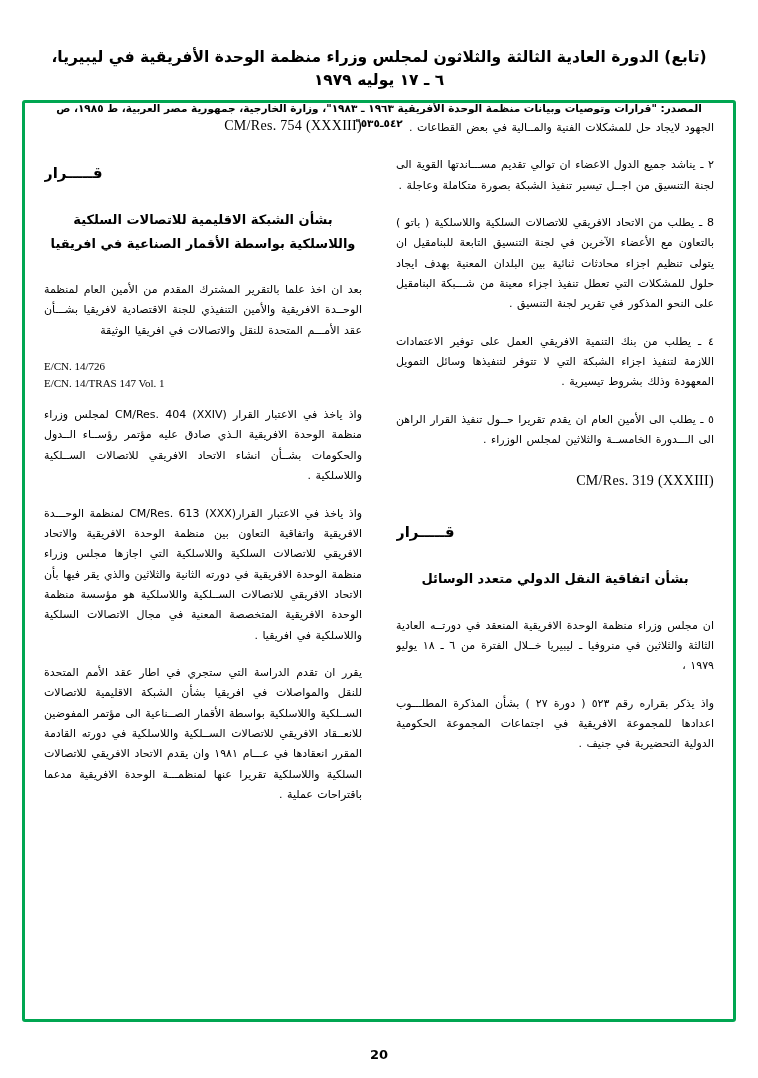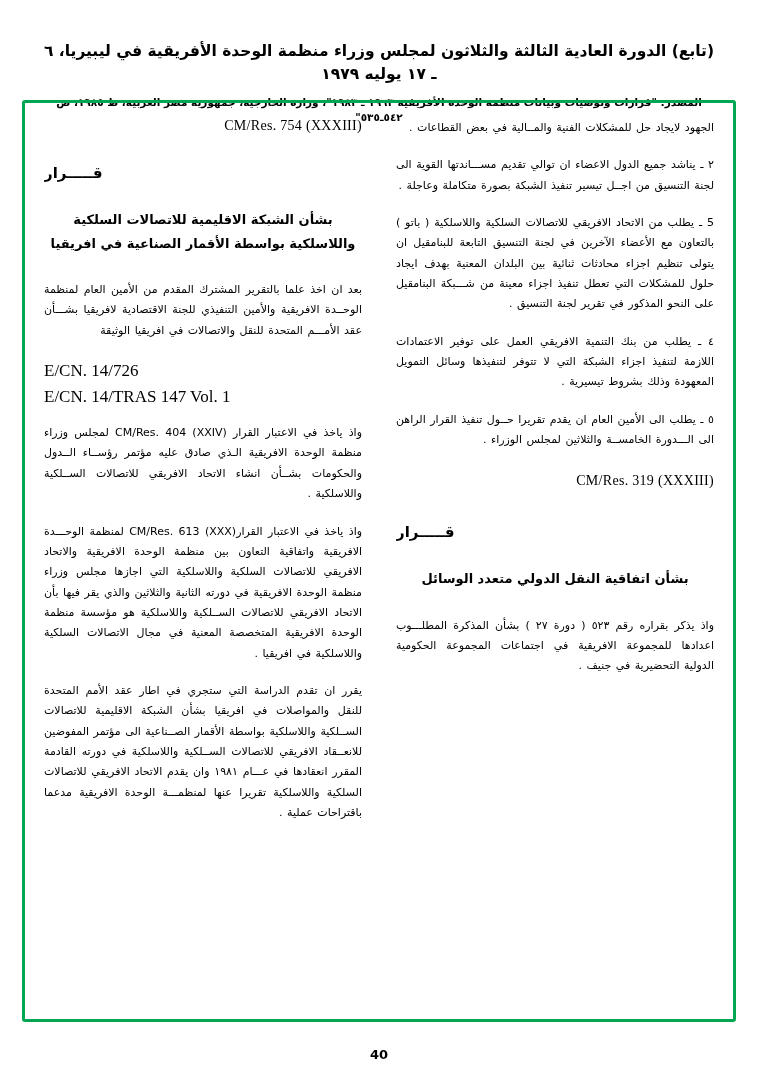--- a/index.html
+++ b/index.html
@@ -13,21 +13,21 @@
     font-family: "DejaVu Sans", sans-serif;
     color: #000000;
     position: relative;
     overflow: hidden;
   }
   .page {
     width: 758px;
     height: 1078px;
     position: relative;
     box-sizing: border-box;
-    padding: 10px;
+    padding: 16px;
   }
   .header-block {
     padding: 30px 30px 0 30px;
     text-align: center;
   }
   .doc-title {
     font-size: 15.5px;
     font-weight: bold;
     line-height: 1.5;
     letter-spacing: 0px;
@@ -98,21 +98,21 @@
     font-size: 11px;
     line-height: 1.85;
     text-align: justify;
     text-align-last: right;
     margin: 0 0 17px 0;
     word-spacing: 1px;
   }
   .ltr-ref {
     font-family: "Liberation Serif", serif;
     direction: ltr;
-    font-size: 17px;
+    font-size: 11px;
     text-align: left;
     line-height: 1.5;
     margin: 0 0 14px 0;
     padding-right: 6px;
   }
   .ltr-ref span.line {
     display: block;
   }
   .page-number {
     position: absolute;
@@ -135,29 +135,30 @@
     <div class="doc-source">المصدر: "قرارات وتوصيات وبيانات منظمة الوحدة الأفريقية ١٩٦٣ ـ ١٩٨٣"، وزارة الخارجية، جمهورية مصر العربية، ط ١٩٨٥، ص ٥٤٢ـ٥٣٥"</div>
   </div>
 
   <div class="frame"></div>
 
   <div class="columns">
 
     <div class="col col-right">
       <p class="para">الجهود لايجاد حل للمشكلات الفنية والمــالية في بعض القطاعات .</p>
       <p class="para">٢ ـ يناشد جميع الدول الاعضاء ان توالي تقديم مســـاندتها القوية الى لجنة التنسيق من اجــل تيسير تنفيذ الشبكة بصورة متكاملة وعاجلة .</p>
-      <p class="para">5 ـ يطلب من الاتحاد الافريقي للاتصالات السلكية واللاسلكية ( باتو ) بالتعاون مع الأعضاء الآخرين في لجنة التنسيق التابعة للبنامقيل ان يتولى تنظيم اجزاء محادثات ثنائية بين البلدان المعنية بهدف ايجاد حلول للمشكلات التي تعطل تنفيذ اجزاء معينة من شـــبكة البنامقيل على النحو المذكور في تقرير لجنة التنسيق .</p>
+      <p class="para">8 ـ يطلب من الاتحاد الافريقي للاتصالات السلكية واللاسلكية ( باتو ) بالتعاون مع الأعضاء الآخرين في لجنة التنسيق التابعة للبنامقيل ان يتولى تنظيم اجزاء محادثات ثنائية بين البلدان المعنية بهدف ايجاد حلول للمشكلات التي تعطل تنفيذ اجزاء معينة من شـــبكة البنامقيل على النحو المذكور في تقرير لجنة التنسيق .</p>
       <p class="para">٤ ـ يطلب من بنك التنمية الافريقي العمل على توفير الاعتمادات اللازمة لتنفيذ اجزاء الشبكة التي لا تتوفر لتنفيذها وسائل التمويل المعهودة وذلك بشروط تيسيرية .</p>
       <p class="para">٥ ـ يطلب الى الأمين العام ان يقدم تقريرا حــول تنفيذ القرار الراهن الى الـــدورة الخامســة والثلاثين لمجلس الوزراء .</p>
 
       <div class="spacer-sm"></div>
       <div class="res-id">CM/Res. 319  (XXXIII)</div>
       <div class="karar">قـــــرار</div>
       <div class="subject">بشأن اتفاقية النقل الدولي متعدد الوسائل</div>
 
+      <p class="para">ان مجلس وزراء منظمة الوحدة الافريقية المنعقد في دورتــه العادية الثالثة والثلاثين في منروفيا ـ ليبيريا خــلال الفترة من ٦ ـ ١٨ يوليو ١٩٧٩ ،</p>
       <p class="para">واذ يذكر بقراره رقم ٥٢٣ ( دورة ٢٧ ) بشأن المذكرة المطلـــوب اعدادها للمجموعة الافريقية في اجتماعات المجموعة الحكومية الدولية التحضيرية في جنيف .</p>
 
     </div>
 
     <div class="col col-left">
       <div class="res-id">CM/Res. 754  (XXXIII)</div>
       <div class="karar">قـــــرار</div>
       <div class="subject">بشأن الشبكة الاقليمية للاتصالات السلكية واللاسلكية بواسطة الأقمار الصناعية في افريقيا</div>
 
       <p class="para">بعد ان اخذ علما بالتقرير المشترك المقدم من الأمين العام لمنظمة الوحــدة الافريقية والأمين التنفيذي للجنة الاقتصادية لافريقيا بشـــأن عقد الأمـــم المتحدة للنقل والاتصالات في افريقيا الوثيقة</p>
@@ -167,15 +168,15 @@
         <span class="line">E/CN. 14/TRAS 147 Vol. 1</span>
       </div>
 
       <p class="para">واذ ياخذ في الاعتبار القرار CM/Res. 404 (XXIV) لمجلس وزراء منظمة الوحدة الافريقية الـذي صادق عليه مؤتمر رؤســاء الــدول والحكومات بشــأن انشاء الاتحاد الافريقي للاتصالات الســلكية واللاسلكية .</p>
       <p class="para">واذ ياخذ في الاعتبار القرارCM/Res. 613 (XXX) لمنظمة الوحـــدة الافريقية واتفاقية التعاون بين منظمة الوحدة الافريقية والاتحاد الافريقي للاتصالات السلكية واللاسلكية التي اجازها مجلس وزراء منظمة الوحدة الافريقية في دورته الثانية والثلاثين والذي يقر فيها بأن الاتحاد الافريقي للاتصالات الســلكية واللاسلكية هو مؤسسة منظمة الوحدة الافريقية المتخصصة المعنية في مجال الاتصالات السلكية واللاسلكية في افريقيا .</p>
       <p class="para">يقرر ان تقدم الدراسة التي ستجري في اطار عقد الأمم المتحدة للنقل والمواصلات في افريقيا بشأن الشبكة الاقليمية للاتصالات الســلكية واللاسلكية بواسطة الأقمار الصــناعية الى مؤتمر المفوضين للانعــقاد الافريقي للاتصالات الســلكية واللاسلكية في دورته القادمة المقرر انعقادها في عـــام ١٩٨١ وان يقدم الاتحاد الافريقي للاتصالات السلكية واللاسلكية تقريرا عنها لمنظمـــة الوحدة الافريقية مدعما باقتراحات عملية .</p>
     </div>
 
   </div>
 
-  <div class="page-number">40</div>
+  <div class="page-number">20</div>
 
 </div>
 
 </body></html>

